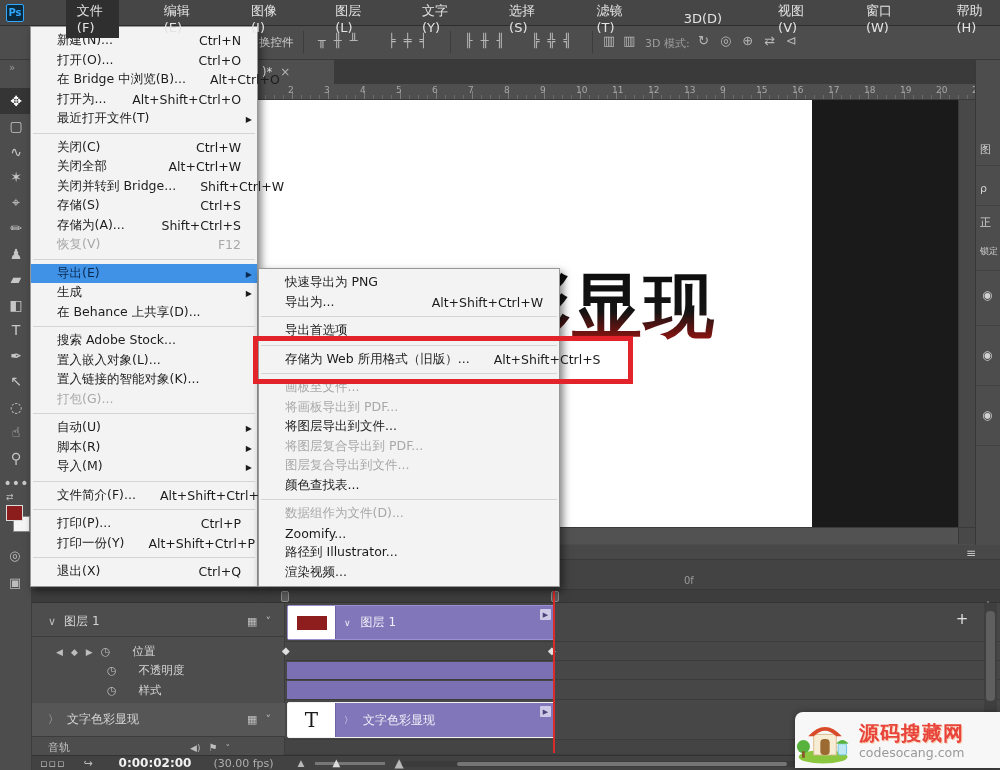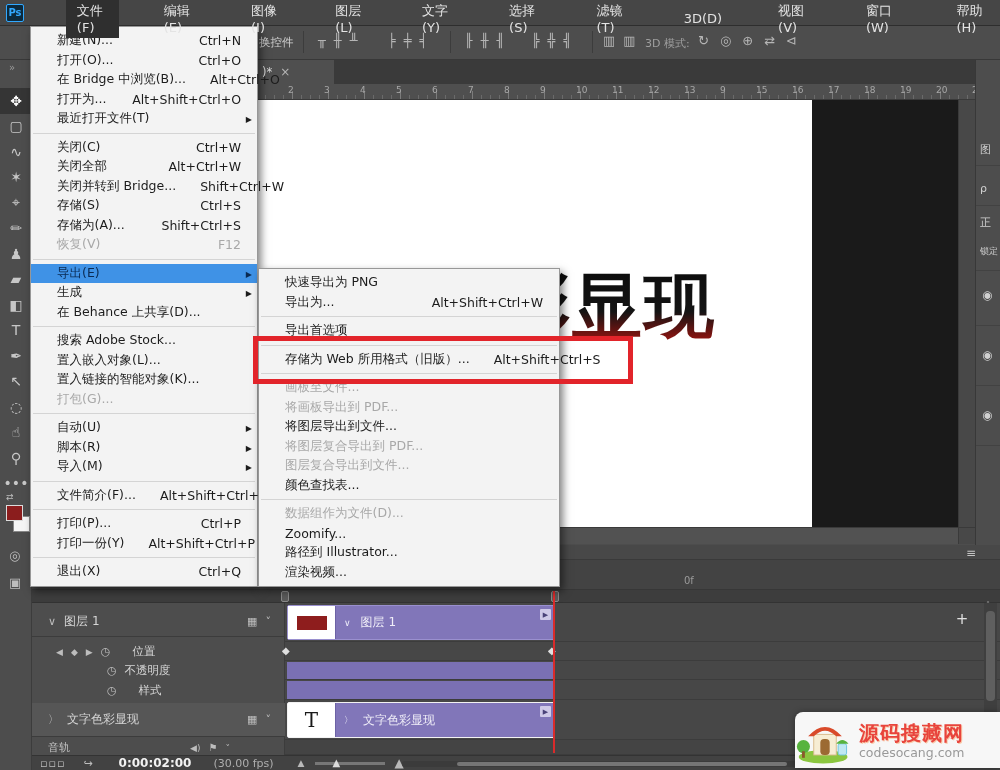--- a/index.html
+++ b/index.html
@@ -219,21 +219,21 @@
     </div>
     <div class="tl-row" style="top:97px; height:19px; font-size:11.5px;">
       <span class="tl-icon" style="margin-left:24px; font-size:9px;">◀</span>
       <span class="tl-icon" style="font-size:9px;">◆</span>
       <span class="tl-icon" style="font-size:9px;">▶</span>
       <span class="tl-icon">◷</span>
       <span style="margin-left:14px;">位置</span>
     </div>
     <div class="tl-row" style="top:116px; height:19px; font-size:11.5px;">
       <span class="tl-icon" style="margin-left:75px;">◷</span>
-      <span style="">不透明度</span>
+      <span style="margin-left:14px;">不透明度</span>
     </div>
     <div class="tl-row" style="top:135px; height:20px; font-size:11.5px;">
       <span class="tl-icon" style="margin-left:75px;">◷</span>
       <span style="margin-left:14px;">样式</span>
     </div>
     <div class="tl-row" style="top:158px; height:34px; background:#565656; border-bottom:1px solid #3c3c3c;">
       <span class="tl-icon" style="margin-left:16px;">〉</span>
       <span>文字色彩显现</span>
       <span class="tl-icon" style="margin-left:auto;">▦</span>
       <span class="tl-icon" style="margin-right:14px;">˅</span>

